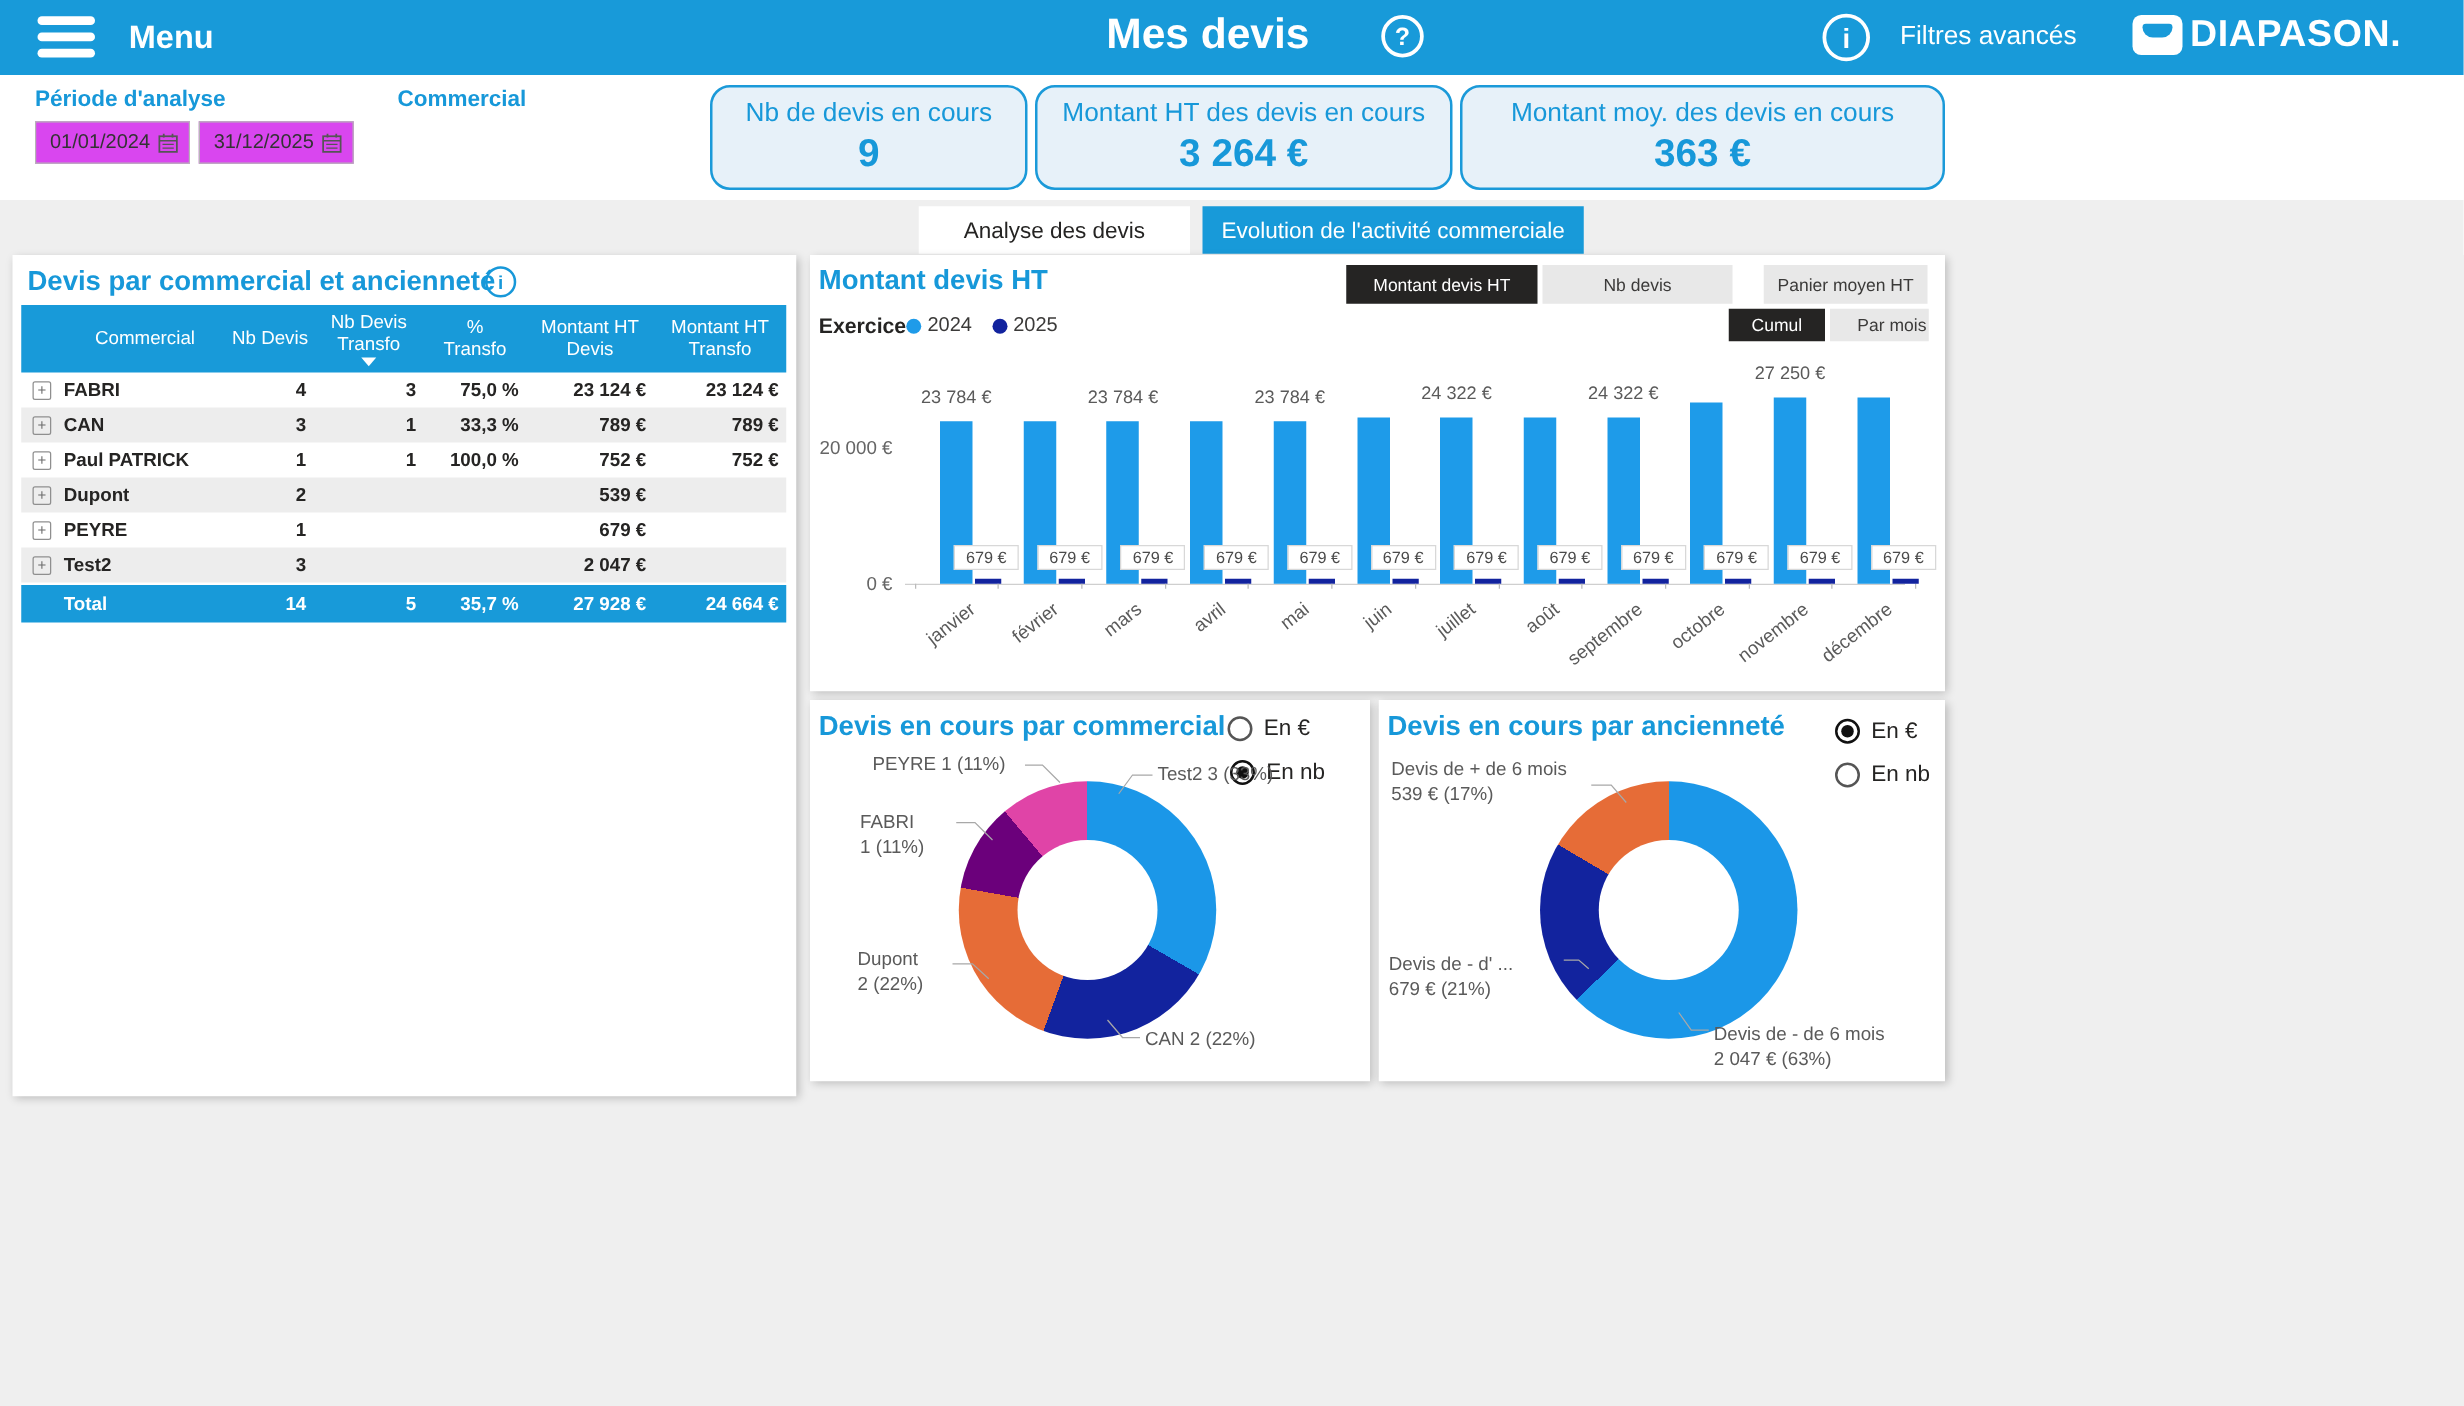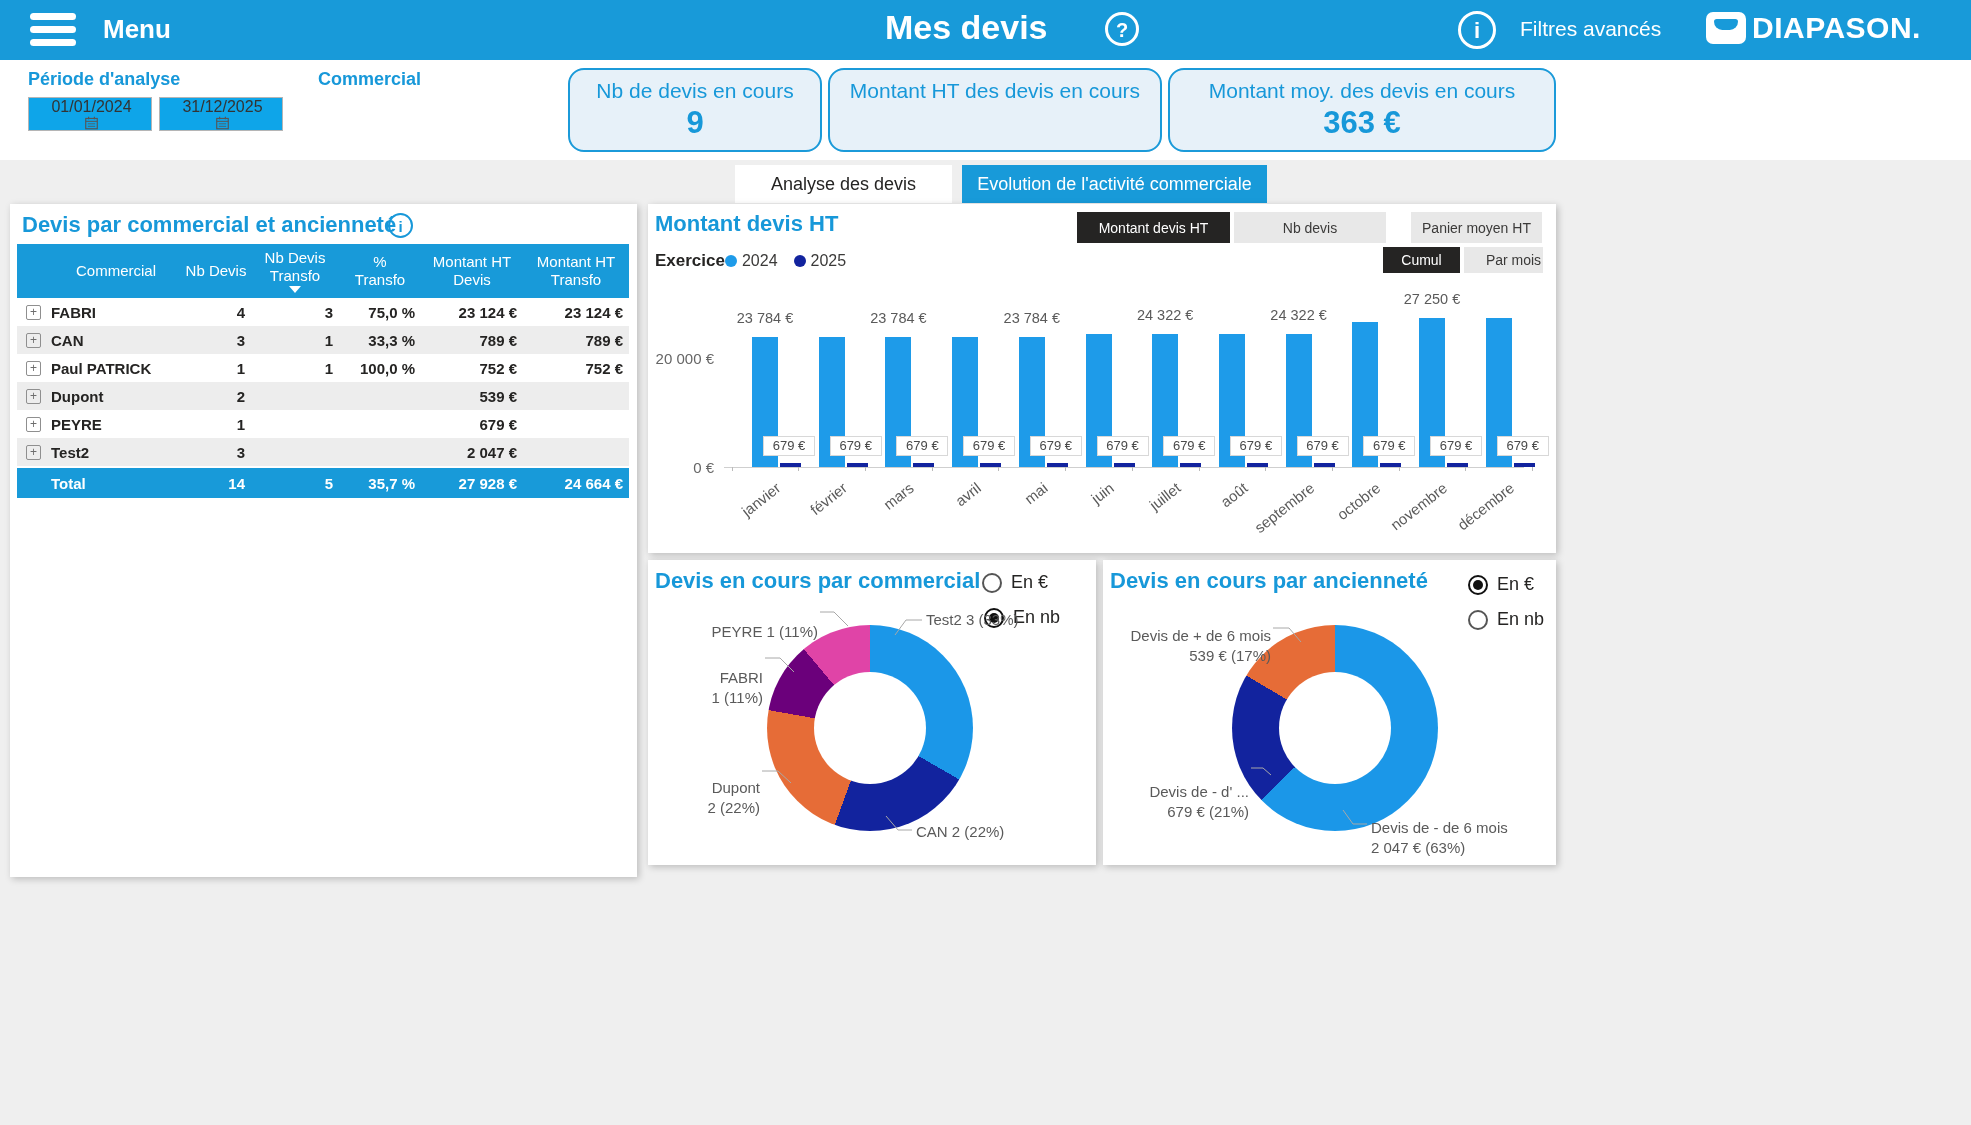--- a/index.html
+++ b/index.html
@@ -19,22 +19,22 @@
     border-radius:50%; color:#fff; font-size:22px; font-weight:bold; text-align:center; line-height:33px; }
   .adv-filters { position:absolute; left:1520px; top:17px; color:#fff; font-size:21px; cursor:pointer; }
   .brand { position:absolute; left:1706px; top:11px; display:flex; align-items:center; }
   .brand-mark { width:40px; height:32px; background:#fff; border-radius:7px; position:relative; margin-right:6px; }
   .brand-mark i { position:absolute; left:8px; top:7px; width:24px; height:11px; background:#189ad9;
     border-radius:3px 3px 9px 9px; }
   .brand-text { color:#fff; font-size:30px; font-weight:800; letter-spacing:.5px; }
 
   
   .filter-label { position:absolute; color:#1798d9; font-size:18px; font-weight:bold; }
-  .date-box { position:absolute; top:97px; height:34px; width:124px; background:#0ea5e9; border:1px solid #b5b5b5;
-    font-size:16px; color:#333; display:flex; align-items:center; padding:0 8px 0 11px; justify-content:space-between;flex-direction:column; }
+  .date-box { position:absolute; top:97px; height:34px; width:124px; background:#d946ef; border:1px solid #b5b5b5;
+    font-size:16px; color:#333; display:flex; align-items:center; padding:0 8px 0 11px; justify-content:space-between; }
   .select-box { position:absolute; top:98px; height:34px; background:#fff; border:1px solid #b5b5b5;
     font-size:17px; color:#333; display:flex; align-items:center; padding:0 12px; justify-content:space-between; }
   .chev { width:11px; height:11px; border-right:2px solid #555; border-bottom:2px solid #555;
     transform:rotate(45deg) translateY(-3px); }
 
   
   .kpi { position:absolute; top:68px; height:84px; background:#e7f1f9; border:2px solid #1b9ad9;
     border-radius:16px; text-align:center; padding-top:9px; }
   .kpi .t { color:#1798d9; font-size:21px; }
   .kpi .v { color:#1798d9; font-size:31px; font-weight:bold; margin-top:2px; }
@@ -81,21 +81,21 @@
   .vlabel { position:absolute; transform:translateX(-50%); font-size:14.5px; color:#5a5a5a; white-space:nowrap; }
   .microlabel { position:absolute; width:52px; height:20px; background:#fff; border:1px solid #d8d8d8;
     font-size:13px; color:#4a4a4a; text-align:center; line-height:18px; }
   .xlab { position:absolute; transform:rotate(-38deg); transform-origin:top right; white-space:nowrap;
     font-size:15px; color:#5a5a5a; }
 
   
   .donut-ring { position:absolute; width:206px; height:206px; border-radius:50%; }
   .donut-hole { position:absolute; width:112px; height:112px; left:47px; top:47px; border-radius:50%; background:#fff; }
   .dlabel { position:absolute; font-size:15px; color:#5a5a5a; line-height:20px; }
-  .dlabel.r { text-align:right;margin-top:20px; }
+  .dlabel.r { text-align:left; }
   .radio-row { position:absolute; display:flex; align-items:center; cursor:pointer; }
   .radio { width:20px; height:20px; border:2px solid #555; border-radius:50%; margin-right:9px; position:relative; }
   .radio.sel { border-color:#111; }
   .radio.sel::after { content:""; position:absolute; left:3px; top:3px; width:10px; height:10px;
     border-radius:50%; background:#111; }
   .radio-lab { font-size:18px; color:#252423; }
   .connector { position:absolute; left:0; top:0; pointer-events:none; }
 </style>
 </head>
 <body>
@@ -151,20 +151,21 @@
     </svg>
   </div>
   <div class="filter-label" style="left:318px; top:69px;">Commercial</div>
 
   <div class="kpi" style="left:568px; width:254px;">
     <div class="t">Nb de devis en cours</div>
     <div class="v">9</div>
   </div>
   <div class="kpi" style="left:828px; width:334px;">
     <div class="t">Montant HT des devis en cours</div>
+    <div class="v">3 264 €</div>
   </div>
   <div class="kpi" style="left:1168px; width:388px;">
     <div class="t">Montant moy. des devis en cours</div>
     <div class="v">363 €</div>
   </div>
 
   <div class="tab inactive" style="left:735px; width:217px;">Analyse des devis</div>
   <div class="tab active" style="left:962px; width:305px;">Evolution de l'activité commerciale</div>
 
   <div class="panel" style="left:10px; top:204px; width:627px; height:673px;">

